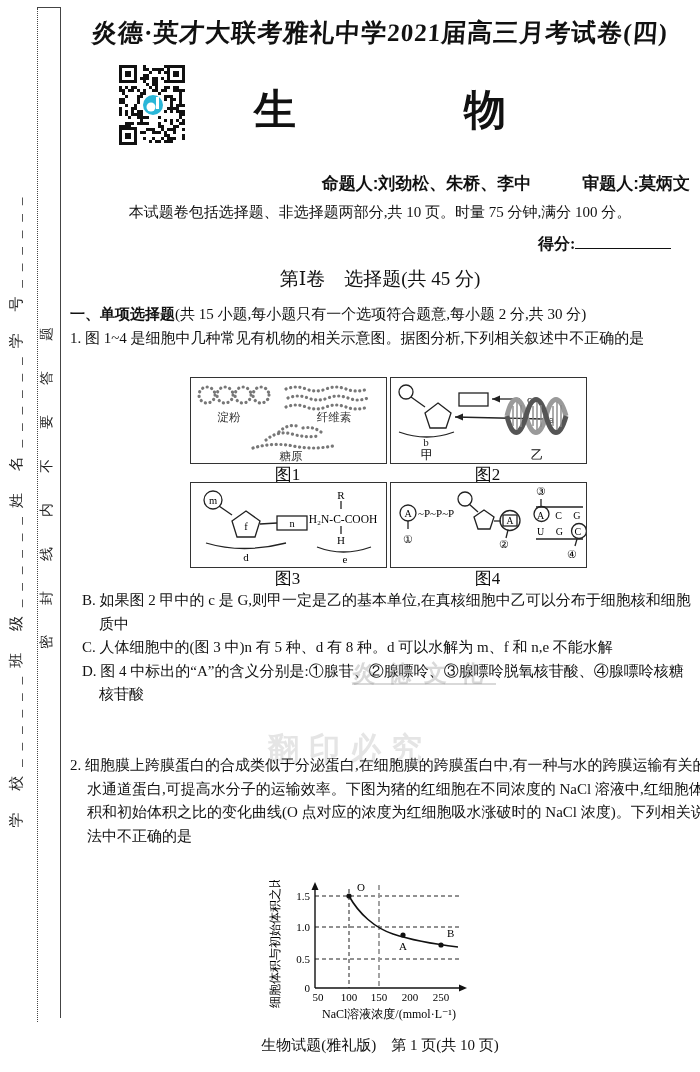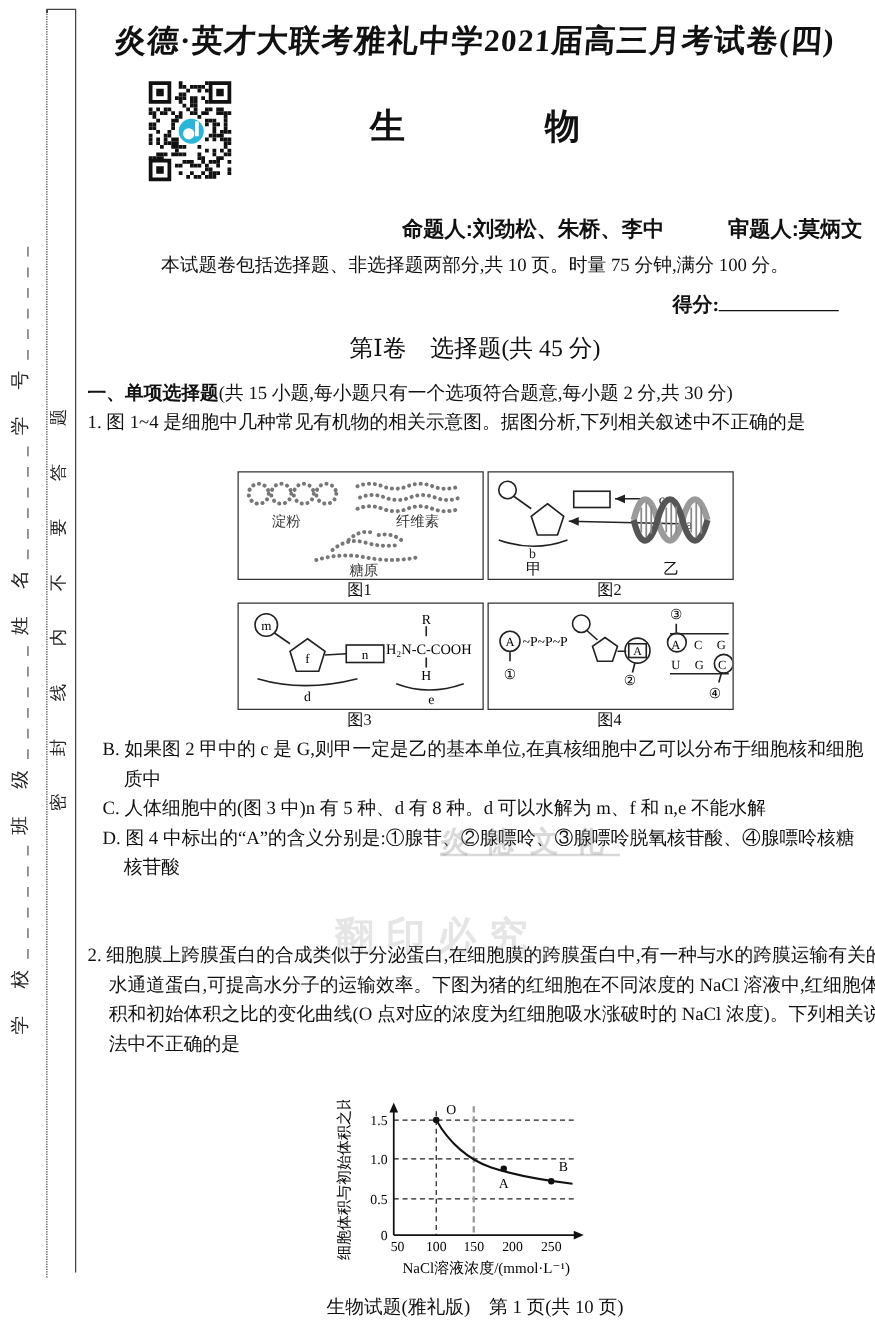--- a/index.html
+++ b/index.html
@@ -11,38 +11,38 @@
   .vline-solid{left:60px;top:8px;height:1010px;border-left:1.5px solid #444;width:0;}
   .cap-top{left:37px;top:7px;width:24px;border-top:1.5px solid #444;height:0;}
   .rotated{transform:rotate(-90deg);transform-origin:center;white-space:nowrap;}
   .fields{left:-412px;top:497px;width:860px;height:22px;font-size:15px;letter-spacing:9px;
           text-align:center;color:#222;}
   .seal{left:-143px;top:463px;width:382px;height:20px;font-size:14px;letter-spacing:30px;
         text-align:center;color:#222;}
   
   .exam-title{left:70px;top:16px;width:620px;text-align:center;font-size:25px;font-weight:bold;
               letter-spacing:1px;transform:skewX(-4deg);}
-  .subject{left:70px;top:82px;width:620px;text-align:center;font-size:28px;font-weight:bold;
+  .subject{left:70px;top:82px;width:620px;text-align:center;font-size:42px;font-weight:bold;
            font-family:Liberation Mono, monospace;}
   .authors{left:70px;top:172px;width:620px;text-align:right;font-size:17px;font-weight:bold;
            font-family:"Liberation Sans","DejaVu Sans",sans-serif;}
   .instructions{left:70px;top:203px;width:620px;text-align:center;font-size:15px;}
   .score{left:538px;top:232px;font-size:16px;font-weight:bold;}
   .score-line{display:inline-block;width:96px;border-bottom:1.5px solid #111;height:16px;}
   .volume{left:70px;top:266px;width:620px;text-align:center;font-size:19px;font-weight:normal;}
   .section{left:70px;top:305px;width:625px;font-size:15px;}
   .section b{font-family:"Liberation Sans","DejaVu Sans",sans-serif;margin-top:18px;}
   .qblock{font-size:15px;line-height:23.5px;}
   .hang{padding-left:17px;text-indent:-17px;}
   .q1{left:70px;top:327px;width:622px;}
   .opts{left:82px;top:589px;width:610px;}
   .q2{left:70px;top:754px;width:622px;}
   
   .figbox{border:1px solid #333;background:#fff;}
-  .figcap{font-size:13px;text-align:center;width:195px;}
+  .figcap{font-size:17px;text-align:center;width:195px;}
   
   .wm1{left:352px;top:658px;font-size:23px;letter-spacing:13px;color:rgba(130,130,130,.30);font-weight:bold;text-decoration:underline;}
   .wm2{left:268px;top:728px;font-size:31px;letter-spacing:10px;color:rgba(150,150,150,.25);font-weight:bold;}
   .footer{left:70px;top:1036px;width:620px;text-align:center;font-size:15px;}
   svg text{font-family:"Liberation Serif","DejaVu Serif",serif;}
 </style>
 </head>
 <body>
 
 <div id="page">

